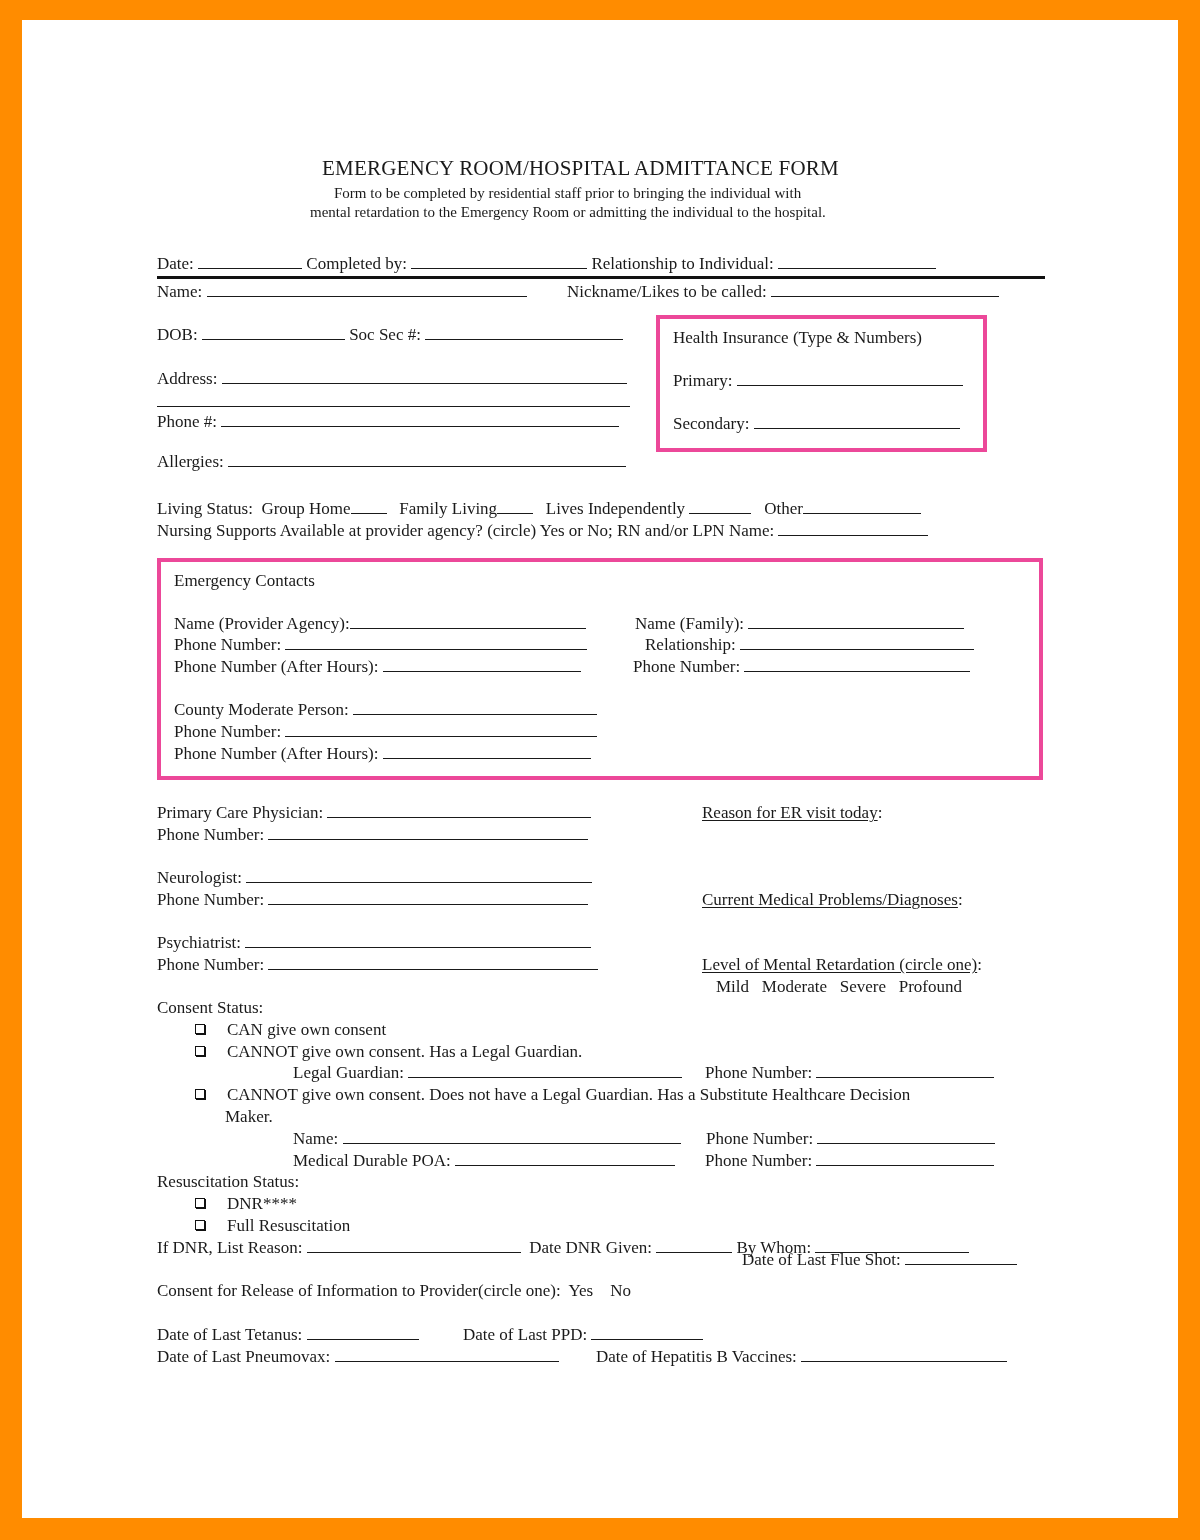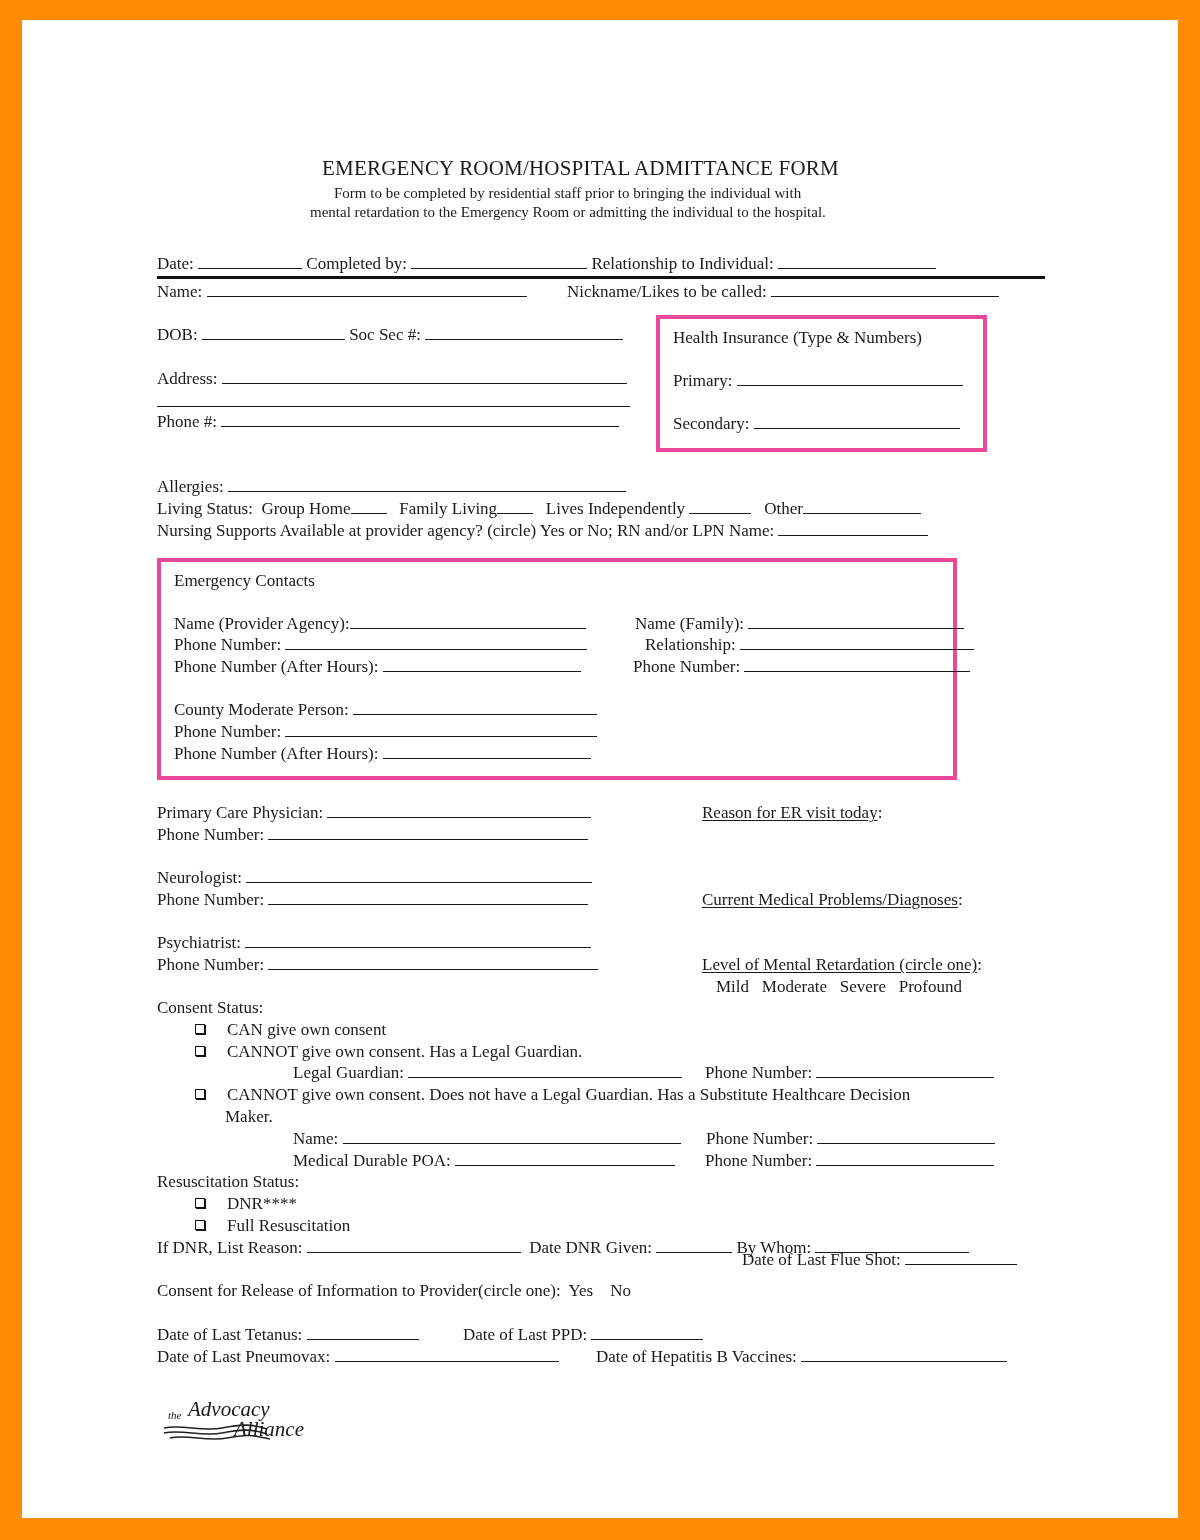--- a/index.html
+++ b/index.html
@@ -97,38 +97,38 @@
     <div class="abs t" style="left:13px; top:52px;">
       <span>Primary:</span>
       <span class="line" style="width:226px;"></span>
     </div>
     <div class="abs t" style="left:13px; top:95px;">
       <span>Secondary:</span>
       <span class="line" style="width:206px;"></span>
     </div>
   </div>
 
-  <div class="abs t" style="left:135px; top:457px;">
+  <div class="abs t" style="left:135px; top:432px;">
     <span>Allergies:</span>
     <span class="line" style="width:398px;"></span>
   </div>
   <div class="abs t" style="left:135px; top:479px;">
     <span>Living Status:</span>&nbsp;
     <span>Group Home</span><span class="line" style="width:36px;"></span>&nbsp;&nbsp;
     <span>Family Living</span><span class="line" style="width:36px;"></span>&nbsp;&nbsp;
     <span>Lives Independently</span>
     <span class="line" style="width:62px;"></span>&nbsp;&nbsp;
     <span>Other</span><span class="line" style="width:118px;"></span>
   </div>
   <div class="abs t" style="left:135px; top:501px;">
     <span>Nursing Supports Available at provider agency?  (circle) Yes or No;  RN and/or LPN Name:</span>
     <span class="line" style="width:150px;"></span>
   </div>
 
-  <div class="box" style="left:135px; top:538px; width:800px; height:222px;">
+  <div class="box" style="left:135px; top:538px; width:886px; height:222px;">
     <div class="abs t" style="left:13px; top:9px;">Emergency Contacts</div>
 
     <div class="abs t" style="left:13px; top:52px;">
       <span>Name (Provider Agency):</span><span class="line" style="width:236px;"></span>
     </div>
     <div class="abs t" style="left:13px; top:73px;">
       <span>Phone Number:</span>
       <span class="line" style="width:302px;"></span>
     </div>
     <div class="abs t" style="left:13px; top:95px;">
@@ -270,24 +270,14 @@
   </div>
   <div class="abs t" style="left:135px; top:1327px;">
     <span>Date of Last Pneumovax:</span>
     <span class="line" style="width:224px;"></span>
   </div>
   <div class="abs t" style="left:574px; top:1327px;">
     <span>Date of Hepatitis B Vaccines:</span>
     <span class="line" style="width:206px;"></span>
   </div>
 
-  <div class="logo" style="left:140px; top:1383px; width:170px; height:44px;">
-    <svg width="170" height="44" viewBox="0 0 170 44">
-      <path d="M2 25 C20 21, 40 29, 60 25 S 90 21, 105 26" stroke="#222" stroke-width="1.6" fill="none"></path>
-      <path d="M2 30 C20 26, 40 34, 60 30 S 90 26, 105 31" stroke="#222" stroke-width="1.6" fill="none"></path>
-      <path d="M8 35 C25 31, 45 39, 65 35 S 90 32, 108 36" stroke="#222" stroke-width="1.6" fill="none"></path>
-    </svg>
-    <span class="abs" style="left:6px; top:6px; font-size:11px; font-style:italic;">the</span>
-    <span class="abs" style="left:26px; top:-6px; font-size:21px; font-style:italic;">Advocacy</span>
-    <span class="abs" style="left:72px; top:14px; font-size:21px; font-style:italic;">Alliance</span>
-  </div>
 
 </div>
 
 </body></html>

